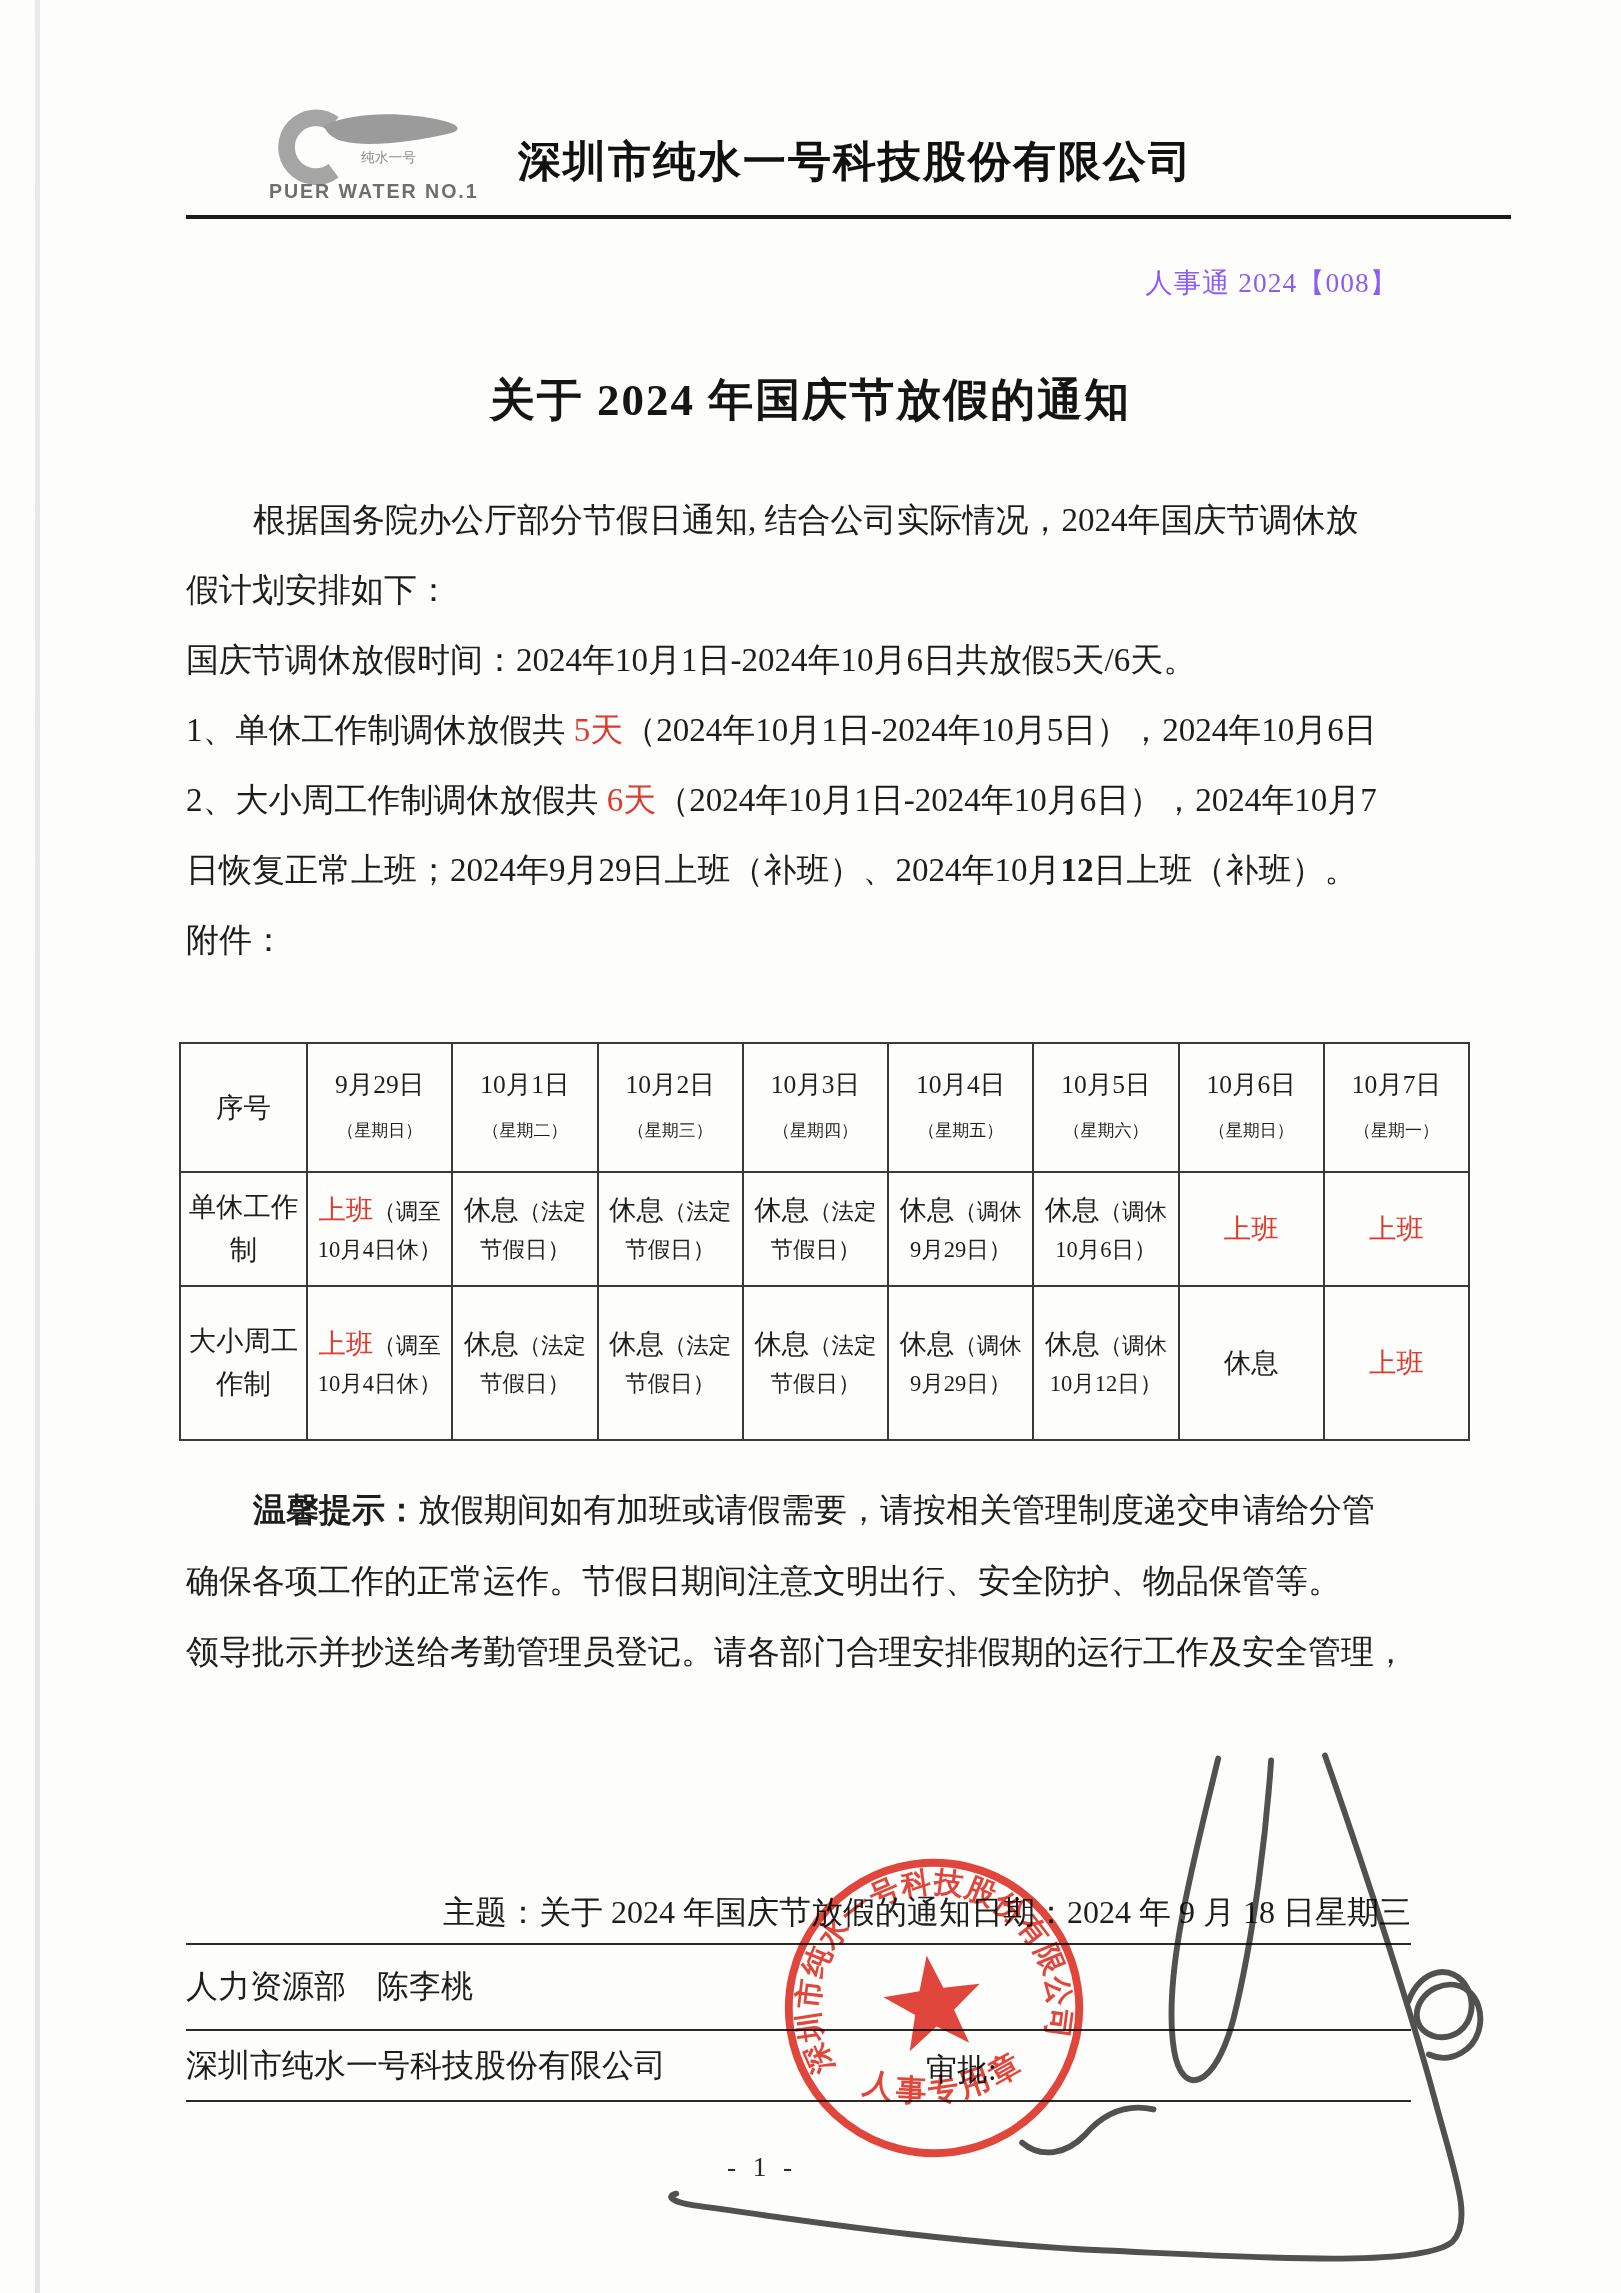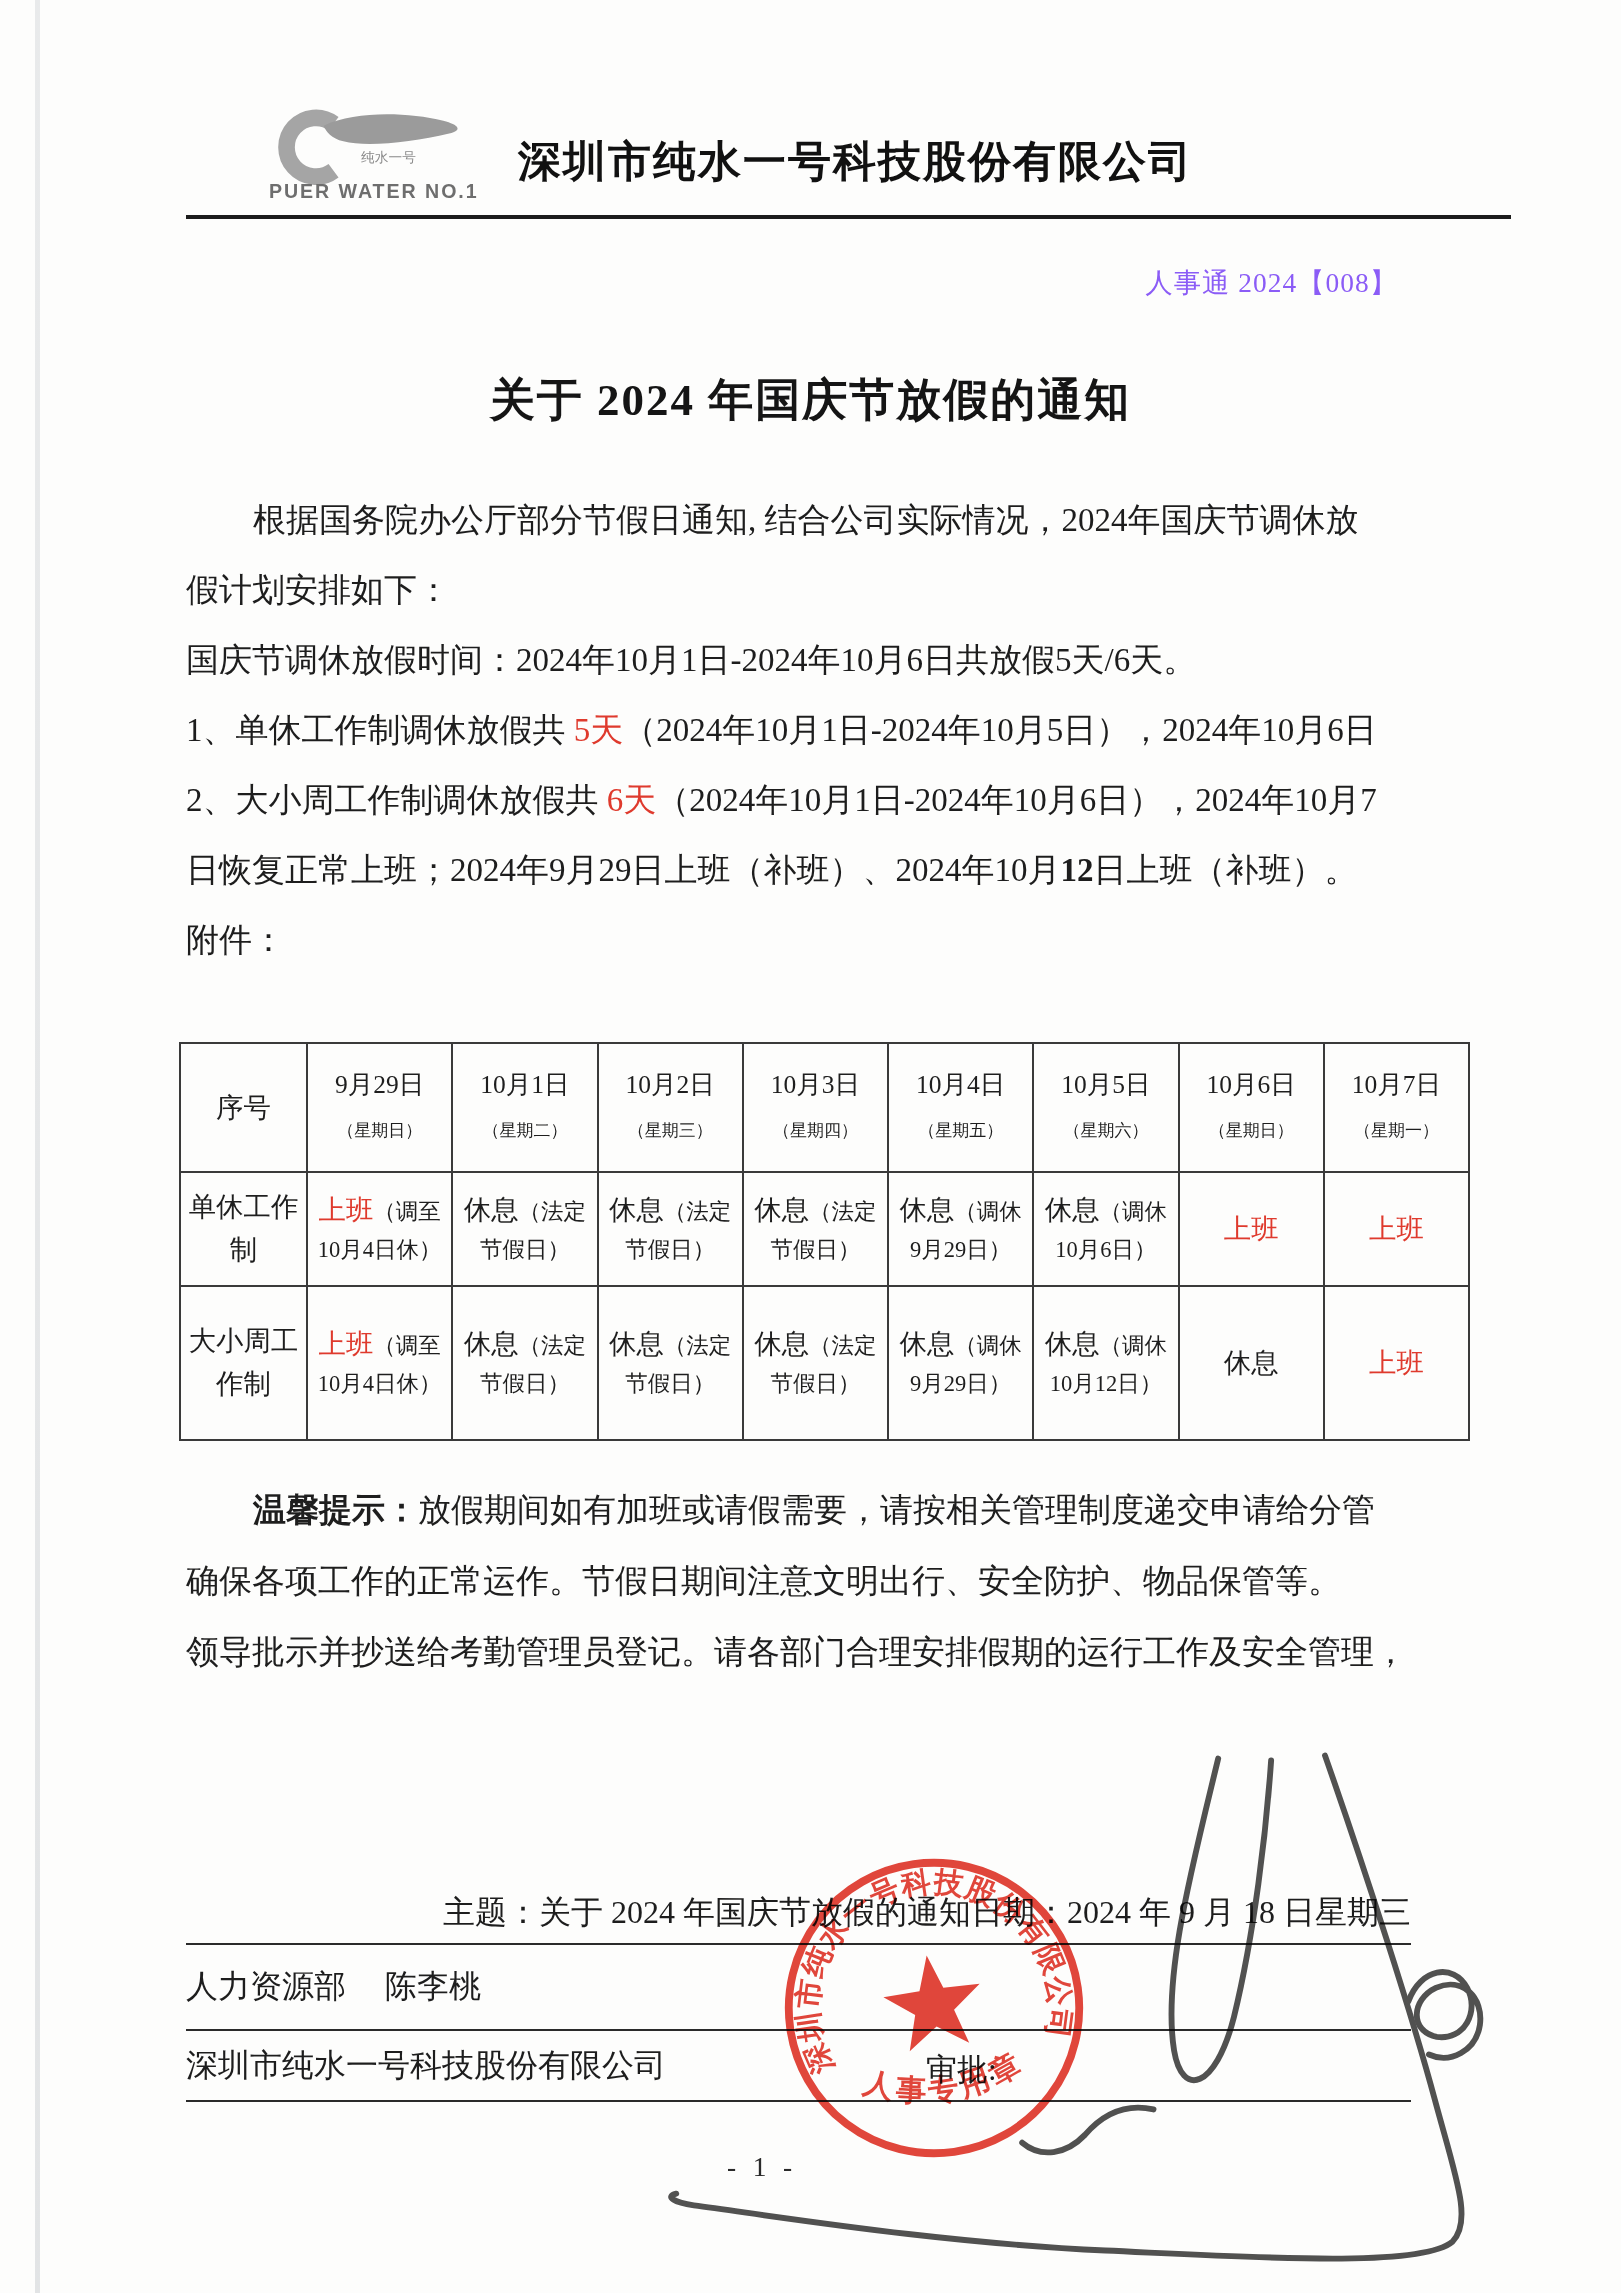--- a/index.html
+++ b/index.html
@@ -46,21 +46,21 @@
 
   
   .notice { position:absolute; left:186px; top:1475px; width:1323px; font-size:33px; line-height:71px; }
 
   
   .footer { position:absolute; left:186px; top:1882px; width:1225px; font-size:32px; color:#1d1d1d; }
   .f-row { position:relative; display:flex; align-items:center; border-bottom:2.9px solid #2a2a2a; }
   .f-row.a { height:63px; justify-content:flex-end; }
   .f-row.b { height:86px; }
   .f-row.c { height:71px; }
-  .dept { margin-right:39px; }
+  .dept { margin-right:31px; }
   .approve { position:absolute; left:740px; top:17.6px; font-size:31px; }
   .page-num { position:absolute; left:727px; top:2152px; font-size:27.4px; letter-spacing:4.9px; color:#2a2a2a; }
 
   svg.stamp { position:absolute; left:777px; top:1851px; width:314px; height:314px;
     mix-blend-mode:multiply; opacity:.92; }
   svg.signature { position:absolute; left:0; top:0; width:1621px; height:2294px;
     mix-blend-mode:multiply; }
   .logo-en { font-family:"Liberation Sans","DejaVu Sans",sans-serif; }
 </style>
 </head>

